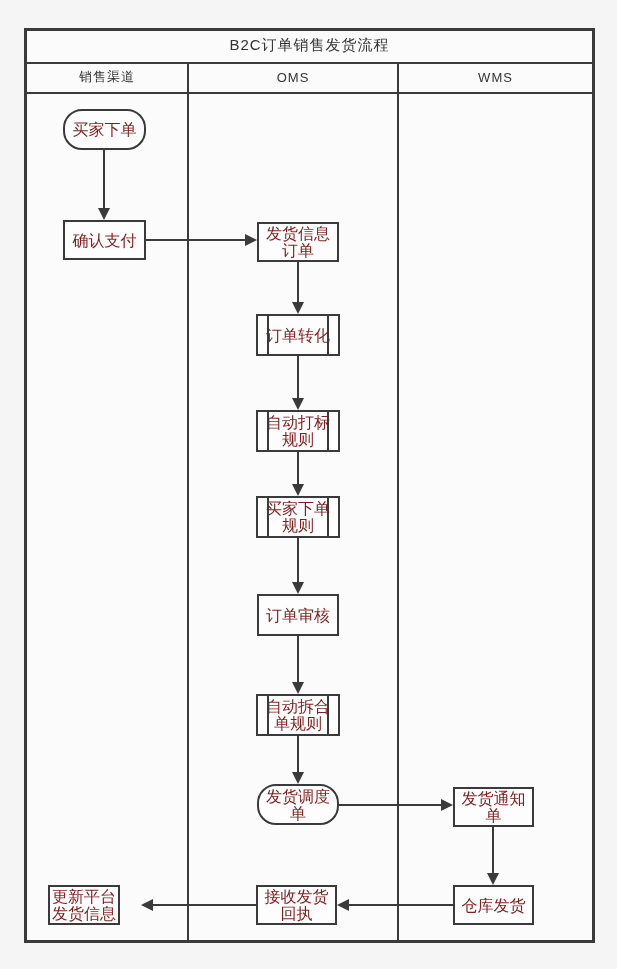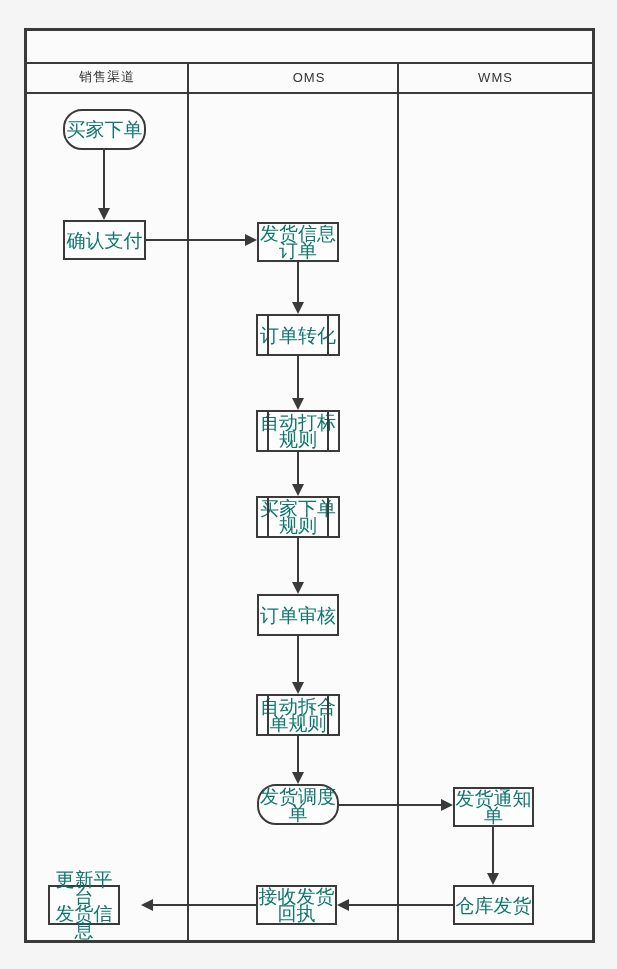--- a/index.html
+++ b/index.html
@@ -21,46 +21,47 @@
     font-size:15px; letter-spacing:1px; color:#333;
   }
   .lane-label {
     position:absolute; top:62px; height:30px;
     display:flex; align-items:center; justify-content:center;
     font-size:13px; letter-spacing:1px; color:#333;
   }
   .node {
     position:absolute; border:2px solid #3a3a3a; background:#fdfdfd;
     display:flex; align-items:center; justify-content:center;
-    text-align:center; font-size:19px; line-height:17px;
-    white-space:pre-line; color:#0f766e;
+    text-align:center; font-size:16px; line-height:17px;
+    white-space:pre-line; color:#7f1d1d;
   }
   .node.terminator { border-radius:19px; }
   .node.predef::before, .node.predef::after {
     content:""; position:absolute; top:0; bottom:0; width:2px; background:#3a3a3a;
   }
   .node.predef::before { left:9px; }
   .node.predef::after  { right:9px; }
   .edge-line { position:absolute; background:#3a3a3a; }
   .head { position:absolute; width:0; height:0; }
   .head.down  { border-left:6px solid transparent; border-right:6px solid transparent; border-top:12px solid #3a3a3a; }
   .head.right { border-top:6px solid transparent; border-bottom:6px solid transparent; border-left:12px solid #3a3a3a; }
   .head.left  { border-top:6px solid transparent; border-bottom:6px solid transparent; border-right:12px solid #3a3a3a; }
 </style>
 </head>
 <body>
 
 <div class="canvas">
 
   <div class="frame"></div>
 
+  <div class="title-bar">B2C订单销售发货流程</div>
   <div class="hline" style="left:24px; top:62px; width:571px; height:2px;"></div>
 
   <div class="lane-label" style="left:27px;  width:160px;">销售渠道</div>
-  <div class="lane-label" style="left:189px; width:208px;margin-left:16px;">OMS</div>
+  <div class="lane-label" style="left:189px; width:208px;">OMS</div>
   <div class="lane-label" style="left:399px; width:193px;">WMS</div>
   <div class="hline" style="left:24px; top:92px; width:571px; height:2px;"></div>
 
   <div class="vline" style="left:187px; top:62px; width:2px; height:879px;"></div>
   <div class="vline" style="left:397px; top:62px; width:2px; height:879px;"></div>
 
   <div class="node terminator" style="left:63px;  top:109px; width:83px; height:41px;">买家下单</div>
   <div class="node" style="left:63px;  top:220px; width:83px; height:40px;">确认支付</div>
   <div class="node" style="left:257px; top:222px; width:82px; height:40px;">发货信息
 订单</div>

